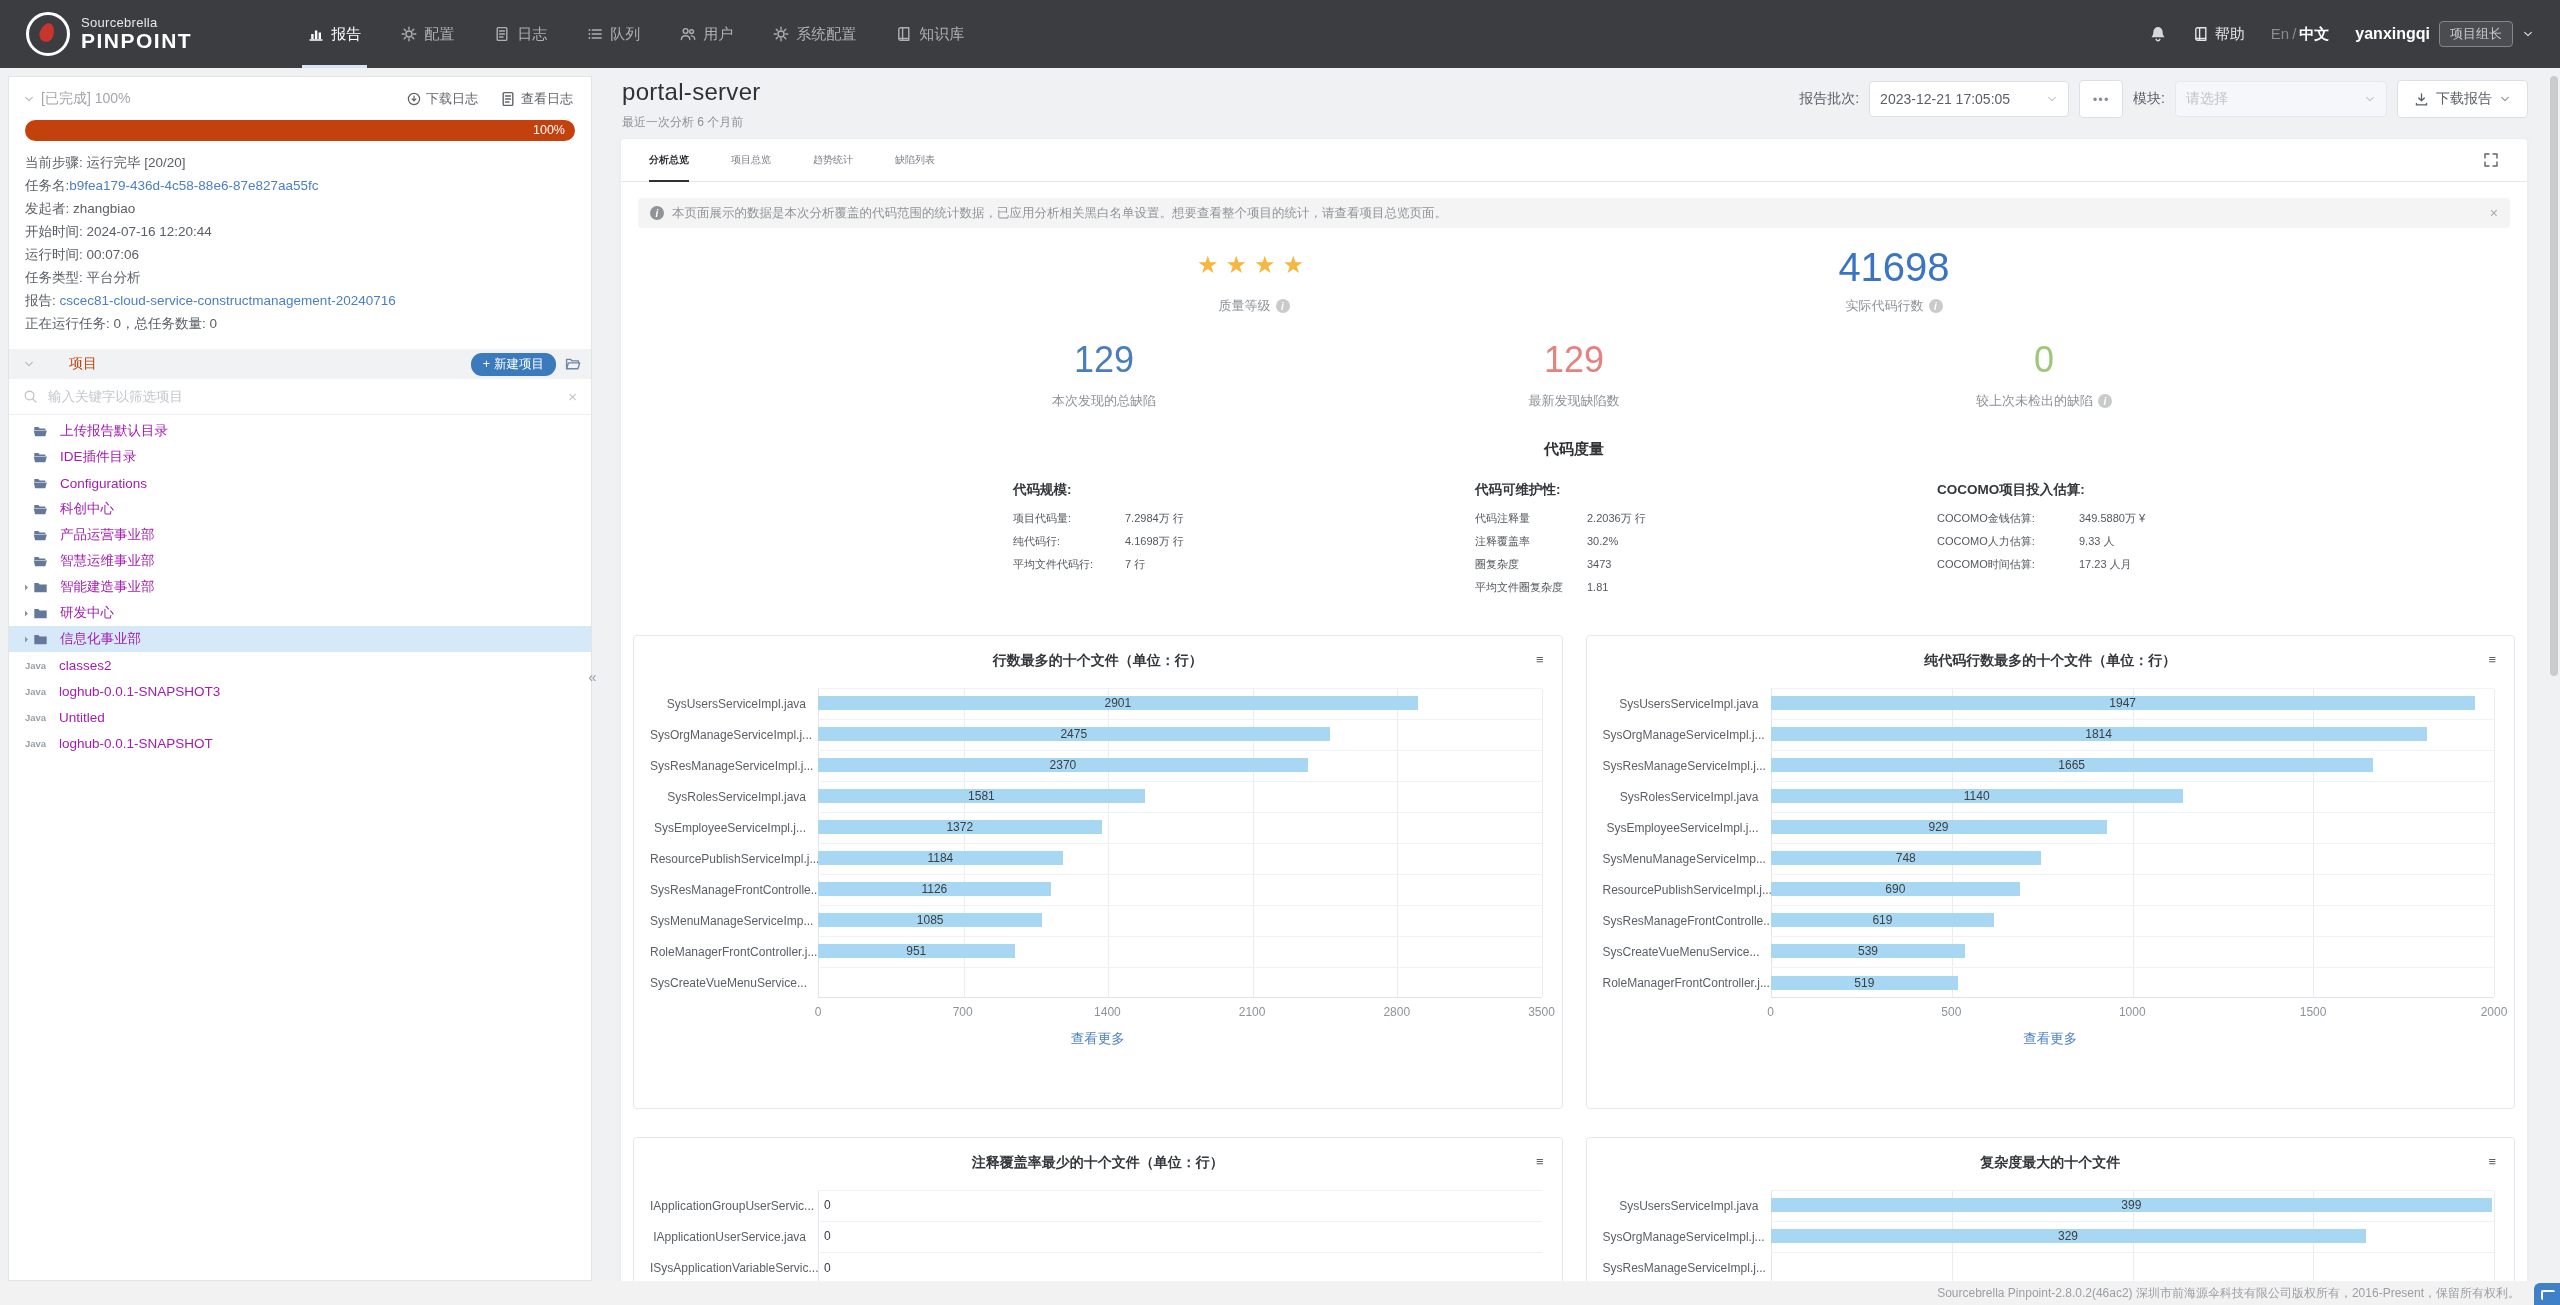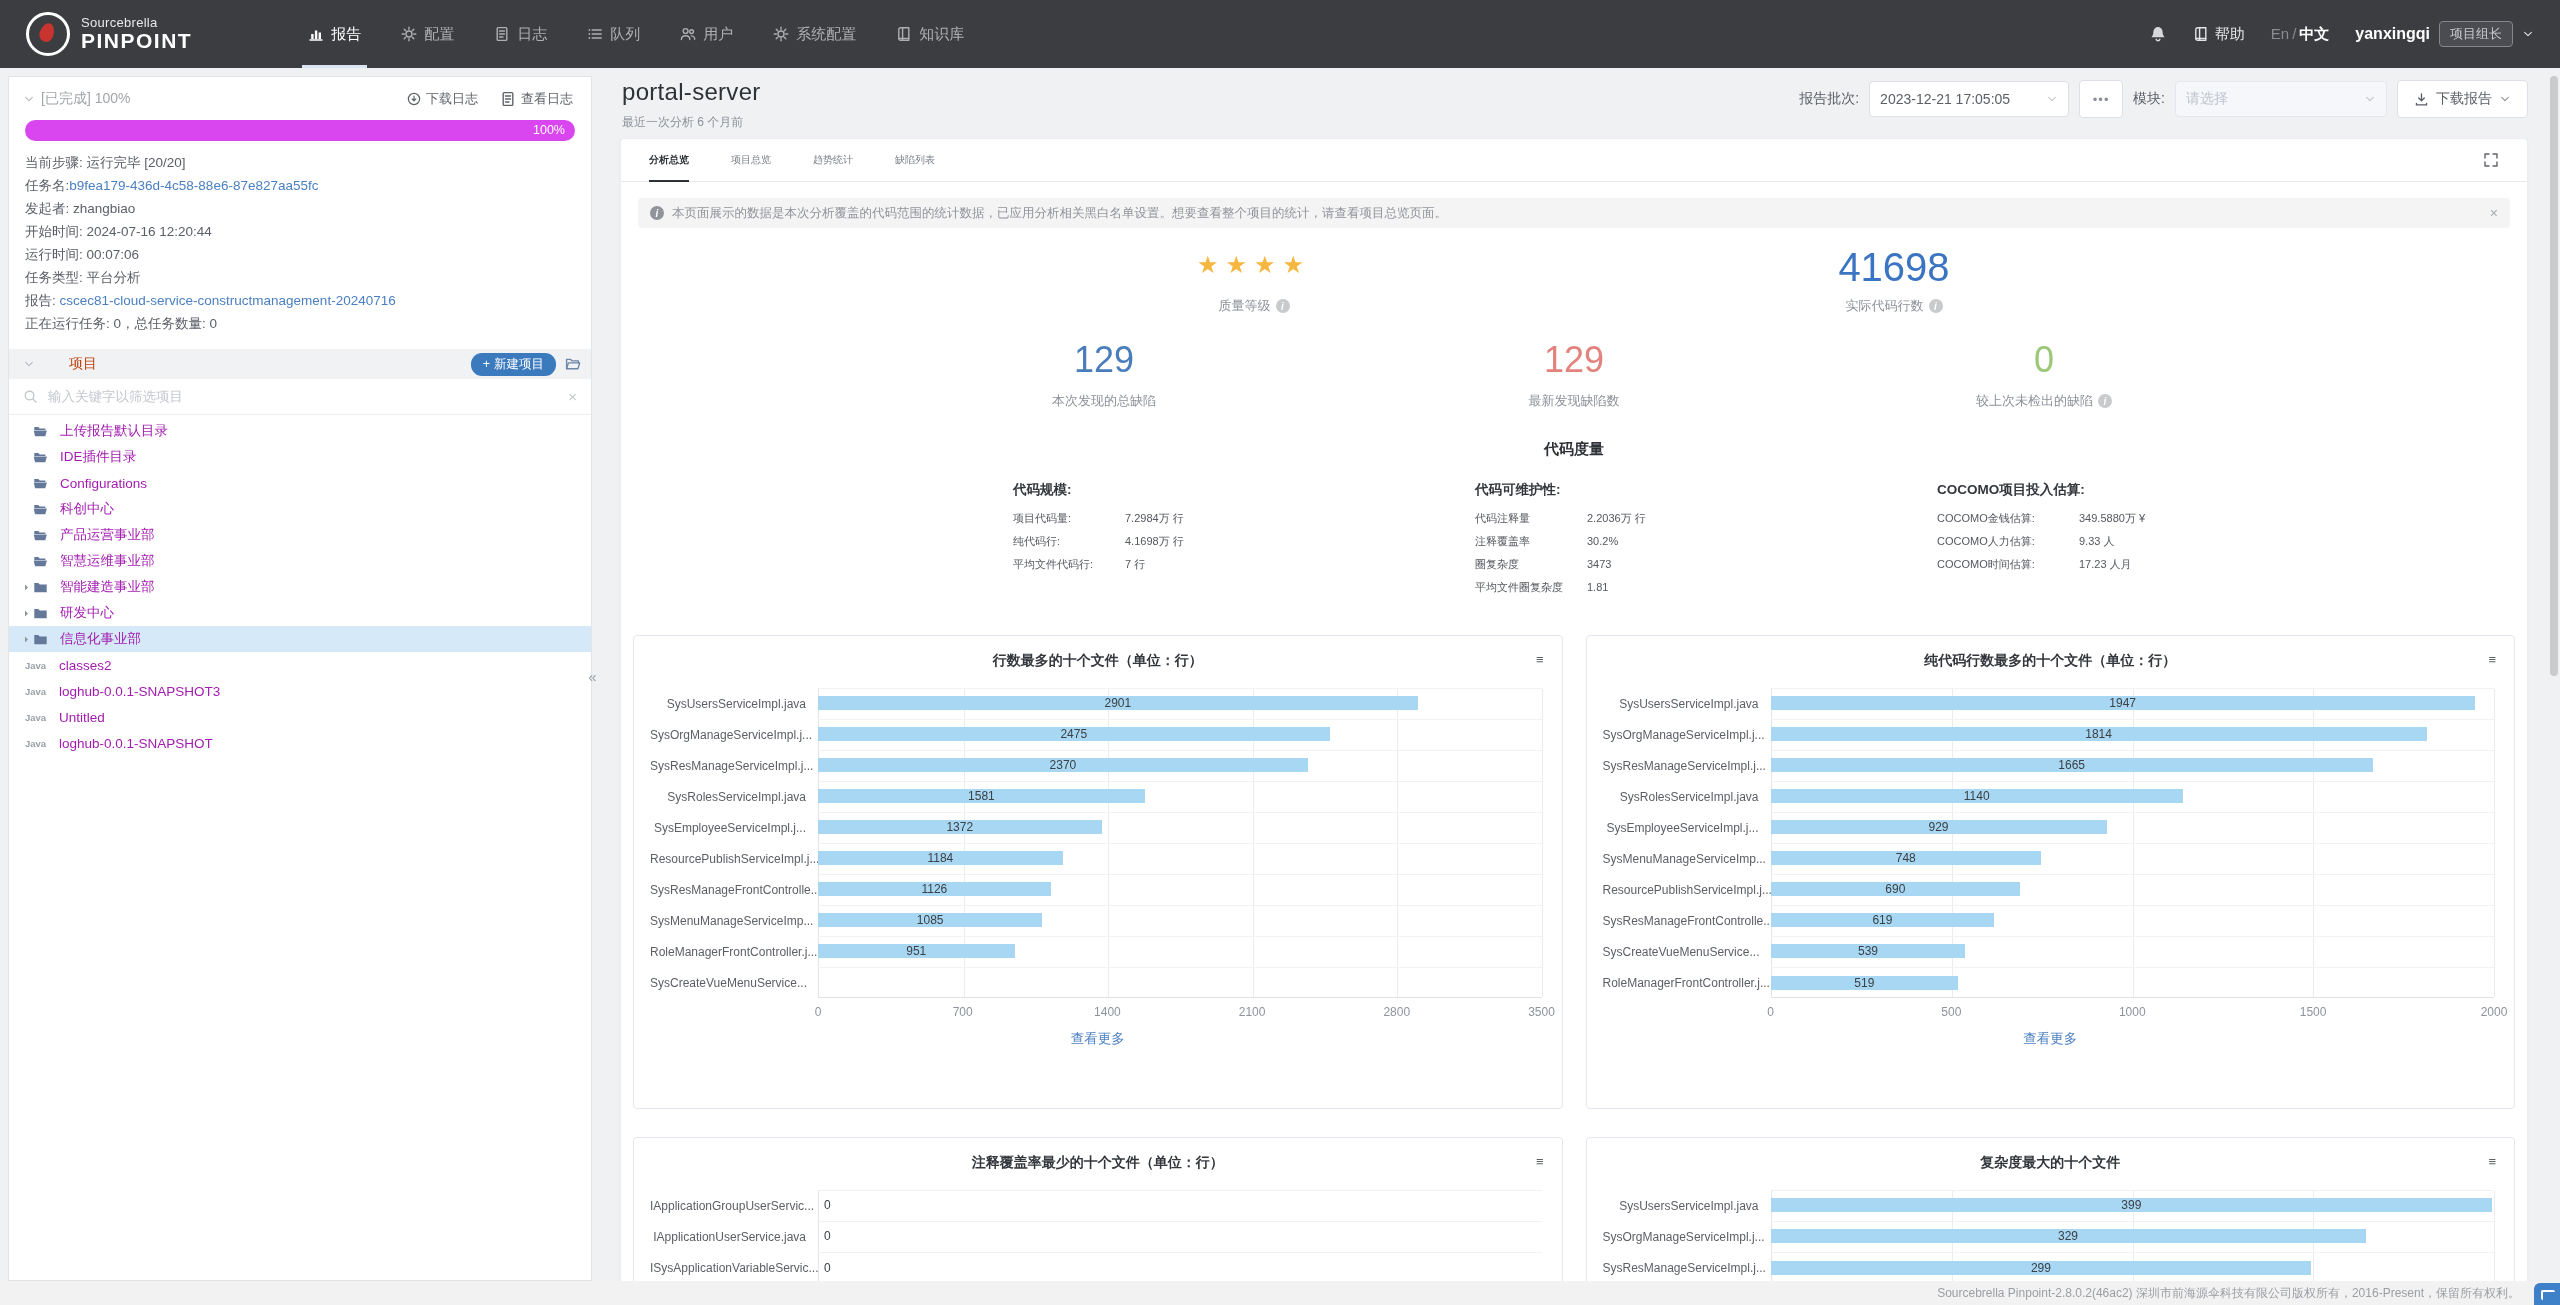--- a/index.html
+++ b/index.html
@@ -35,21 +35,21 @@
 
   
   .sidebar{position:absolute;left:8px;top:76px;width:584px;height:1205px;background:#fff;
         border:1px solid #e3e4e6;box-sizing:border-box;z-index:5;}
   .task-head{display:flex;align-items:center;padding:13px 18px 4px 14px;color:#a2a5aa;}
   .task-head .chev{color:#b3b6bb;margin-right:6px;}
   .task-status{font-size:14px;color:#a2a5aa;}
   .head-links{margin-left:auto;display:flex;gap:22px;}
   .head-link{display:flex;align-items:center;gap:5px;color:#5f6368;font-size:13px;cursor:pointer;}
   .progress-wrap{margin:8px 16px 8px 16px;}
-  .progress-bar{height:21px;background:#d946ef;border-radius:11px;color:#fff;font-size:12.5px;
+  .progress-bar{height:21px;background:#c2410c;border-radius:11px;color:#fff;font-size:12.5px;
         text-align:right;line-height:21px;padding-right:10px;box-sizing:border-box;}
   .task-rows{padding:2px 16px 10px 16px;}
   .task-row{line-height:23px;font-size:13.5px;color:#5a5e66;white-space:nowrap;overflow:hidden;}
   .task-row .link{color:#4a7fc1;cursor:pointer;}
   .proj-head{display:flex;align-items:center;height:30px;background:#f1f2f4;padding:0 10px 0 14px;margin-top:4px;}
   .proj-head .chev{color:#b3b6bb;margin-right:6px;}
   .proj-title{color:#c2410c;font-size:14px;margin-left:28px;}
   .proj-actions{margin-left:auto;display:flex;align-items:center;gap:9px;}
   .new-proj-btn{background:#3a7abd;color:#fff;font-size:12.5px;border:none;border-radius:11px;
         padding:3px 12px;cursor:pointer;display:flex;align-items:center;gap:4px;}
@@ -847,24 +847,20 @@
               </div>
               <div class="crow">
                 <div class="clabel">SysOrgManageServiceImpl.j...</div>
                 <div class="cbar-area">
                   <div class="cbar" style="width: 82.25%; background: rgb(167, 215, 242);"></div>
                   <span class="cval" style="left: 41.125%; transform: translateX(-50%);">329</span>
                 </div>
               </div>
               <div class="crow">
                 <div class="clabel">SysResManageServiceImpl.j...</div>
-                <div class="cbar-area">
-                  <div class="cbar" style="width: 74.75%; background: rgb(167, 215, 242);"></div>
-                  <span class="cval" style="left: 37.375%; transform: translateX(-50%);">299</span>
-                </div>
               </div>
             </div>
           </div>
         </div>
     </div>
   </main>
 
   <div class="scrollbar-thumb"></div>
 
   <footer class="footer">

